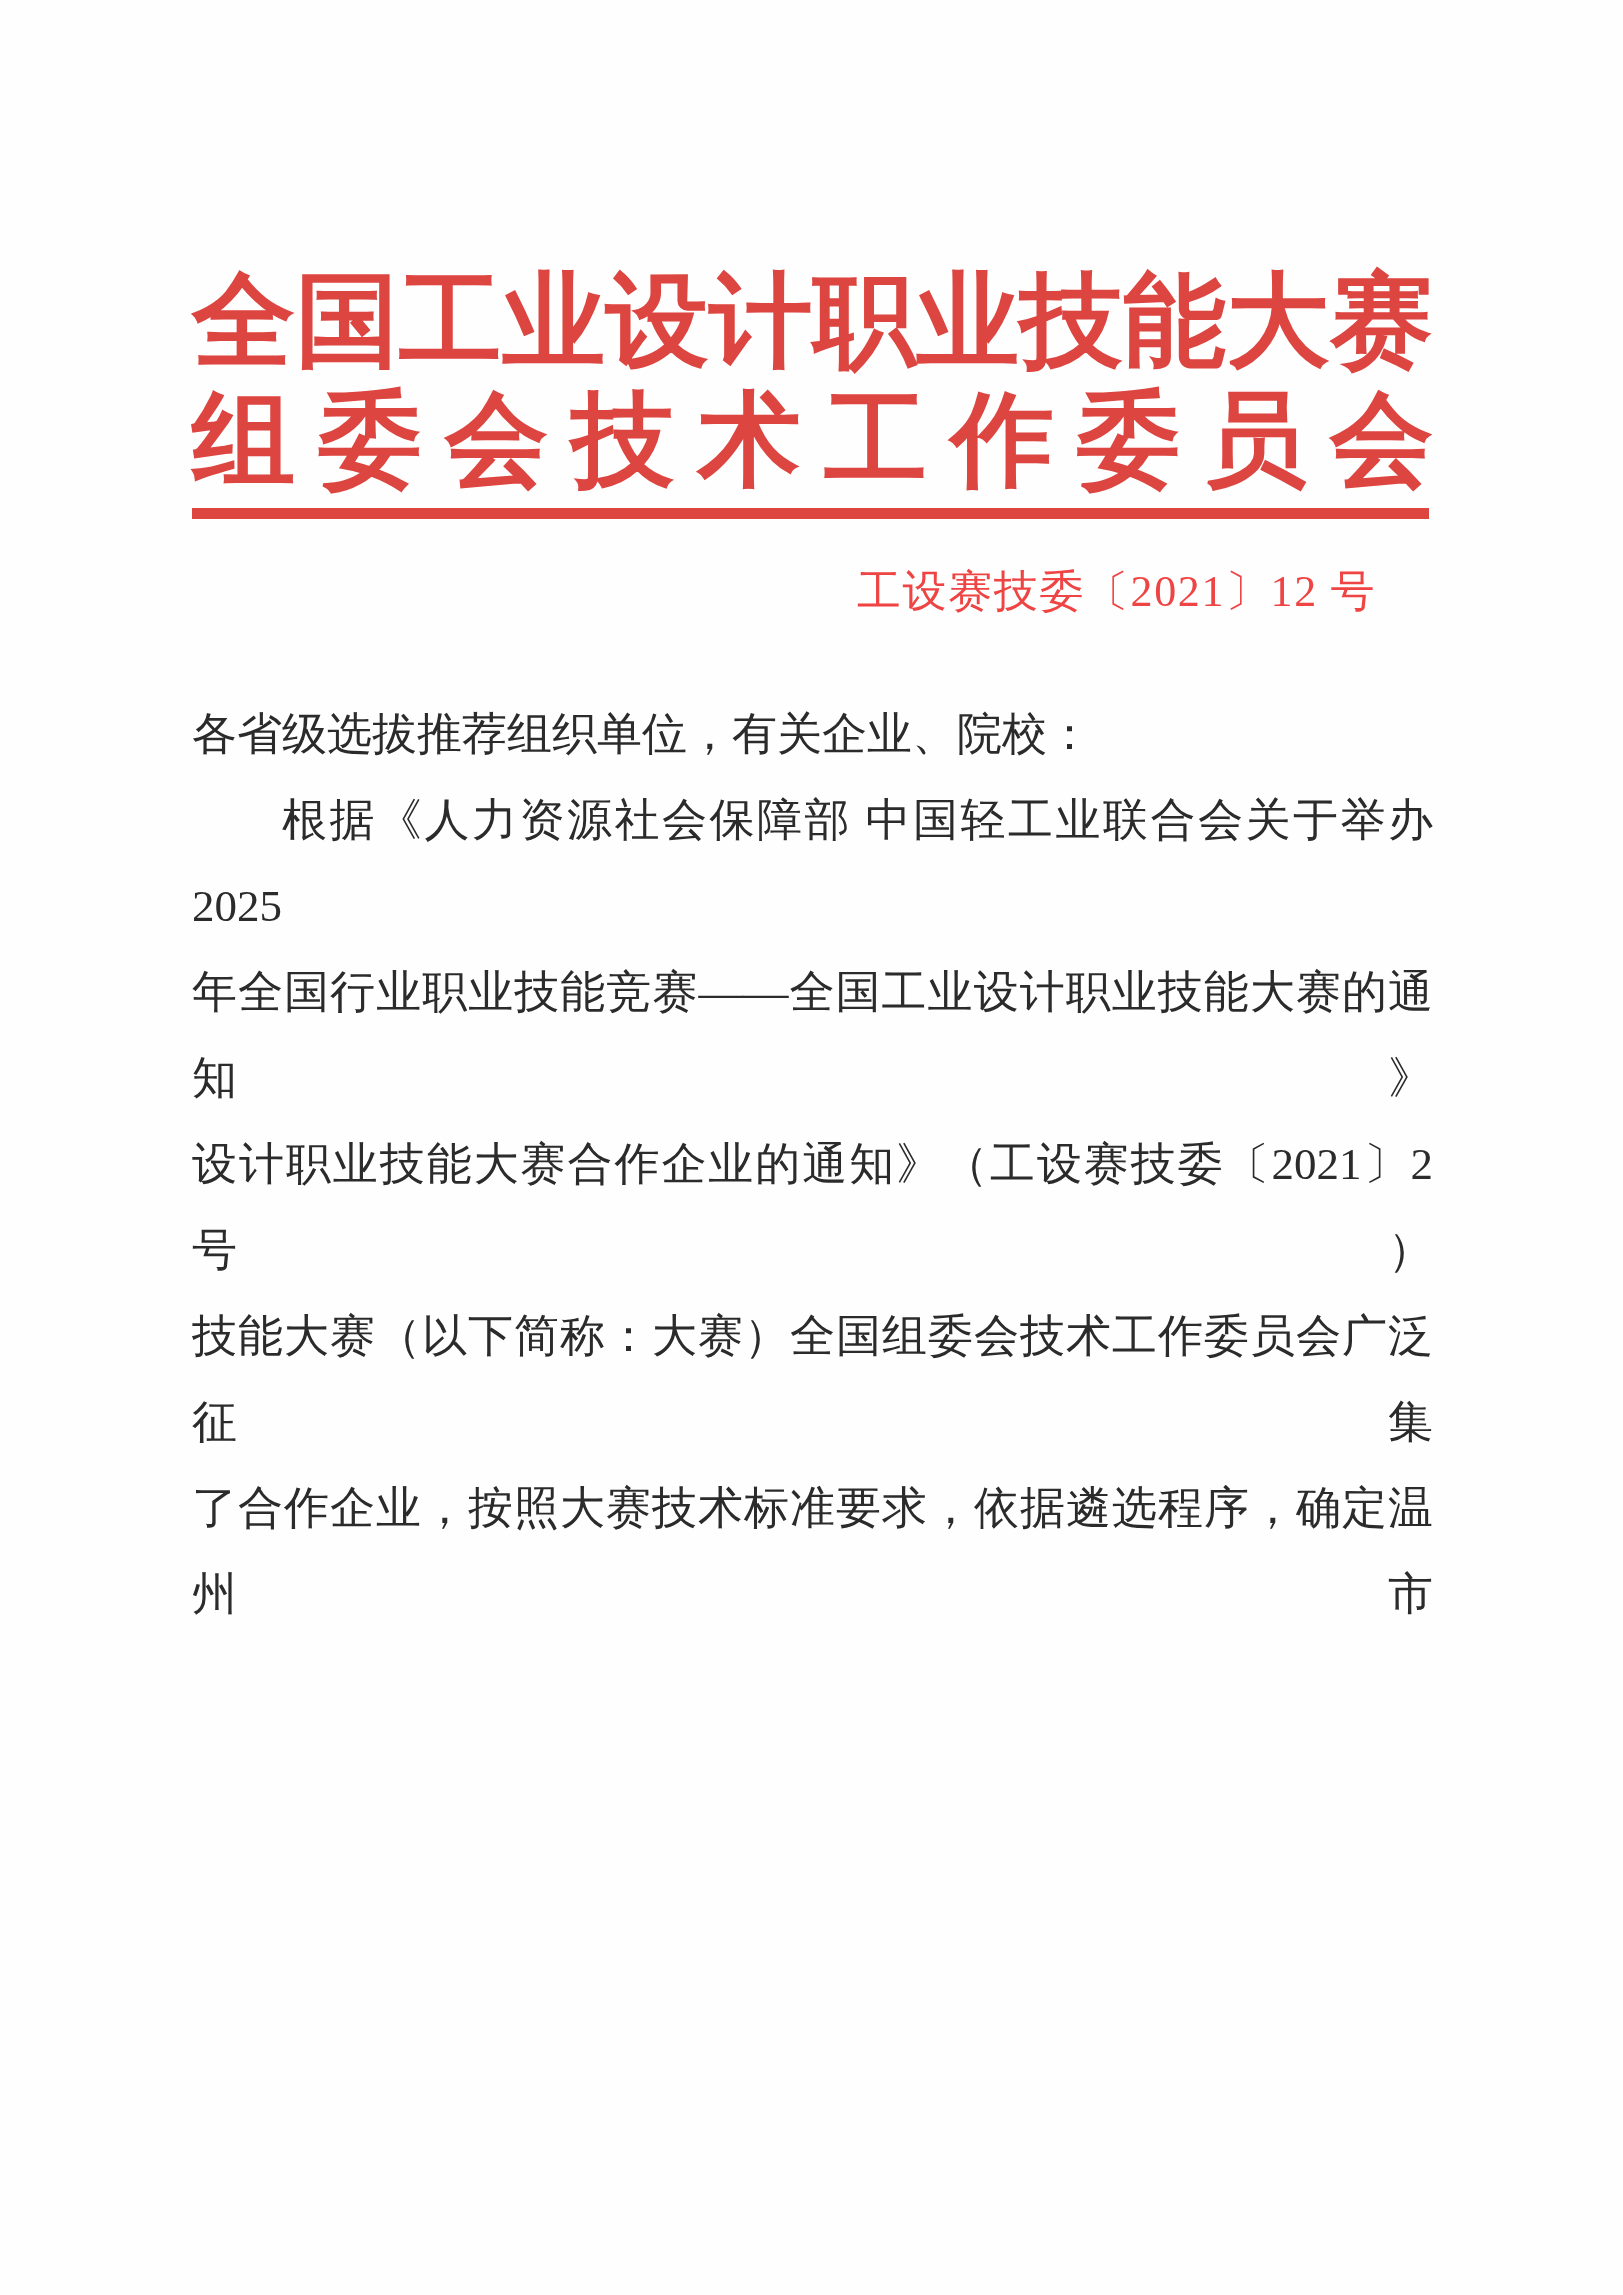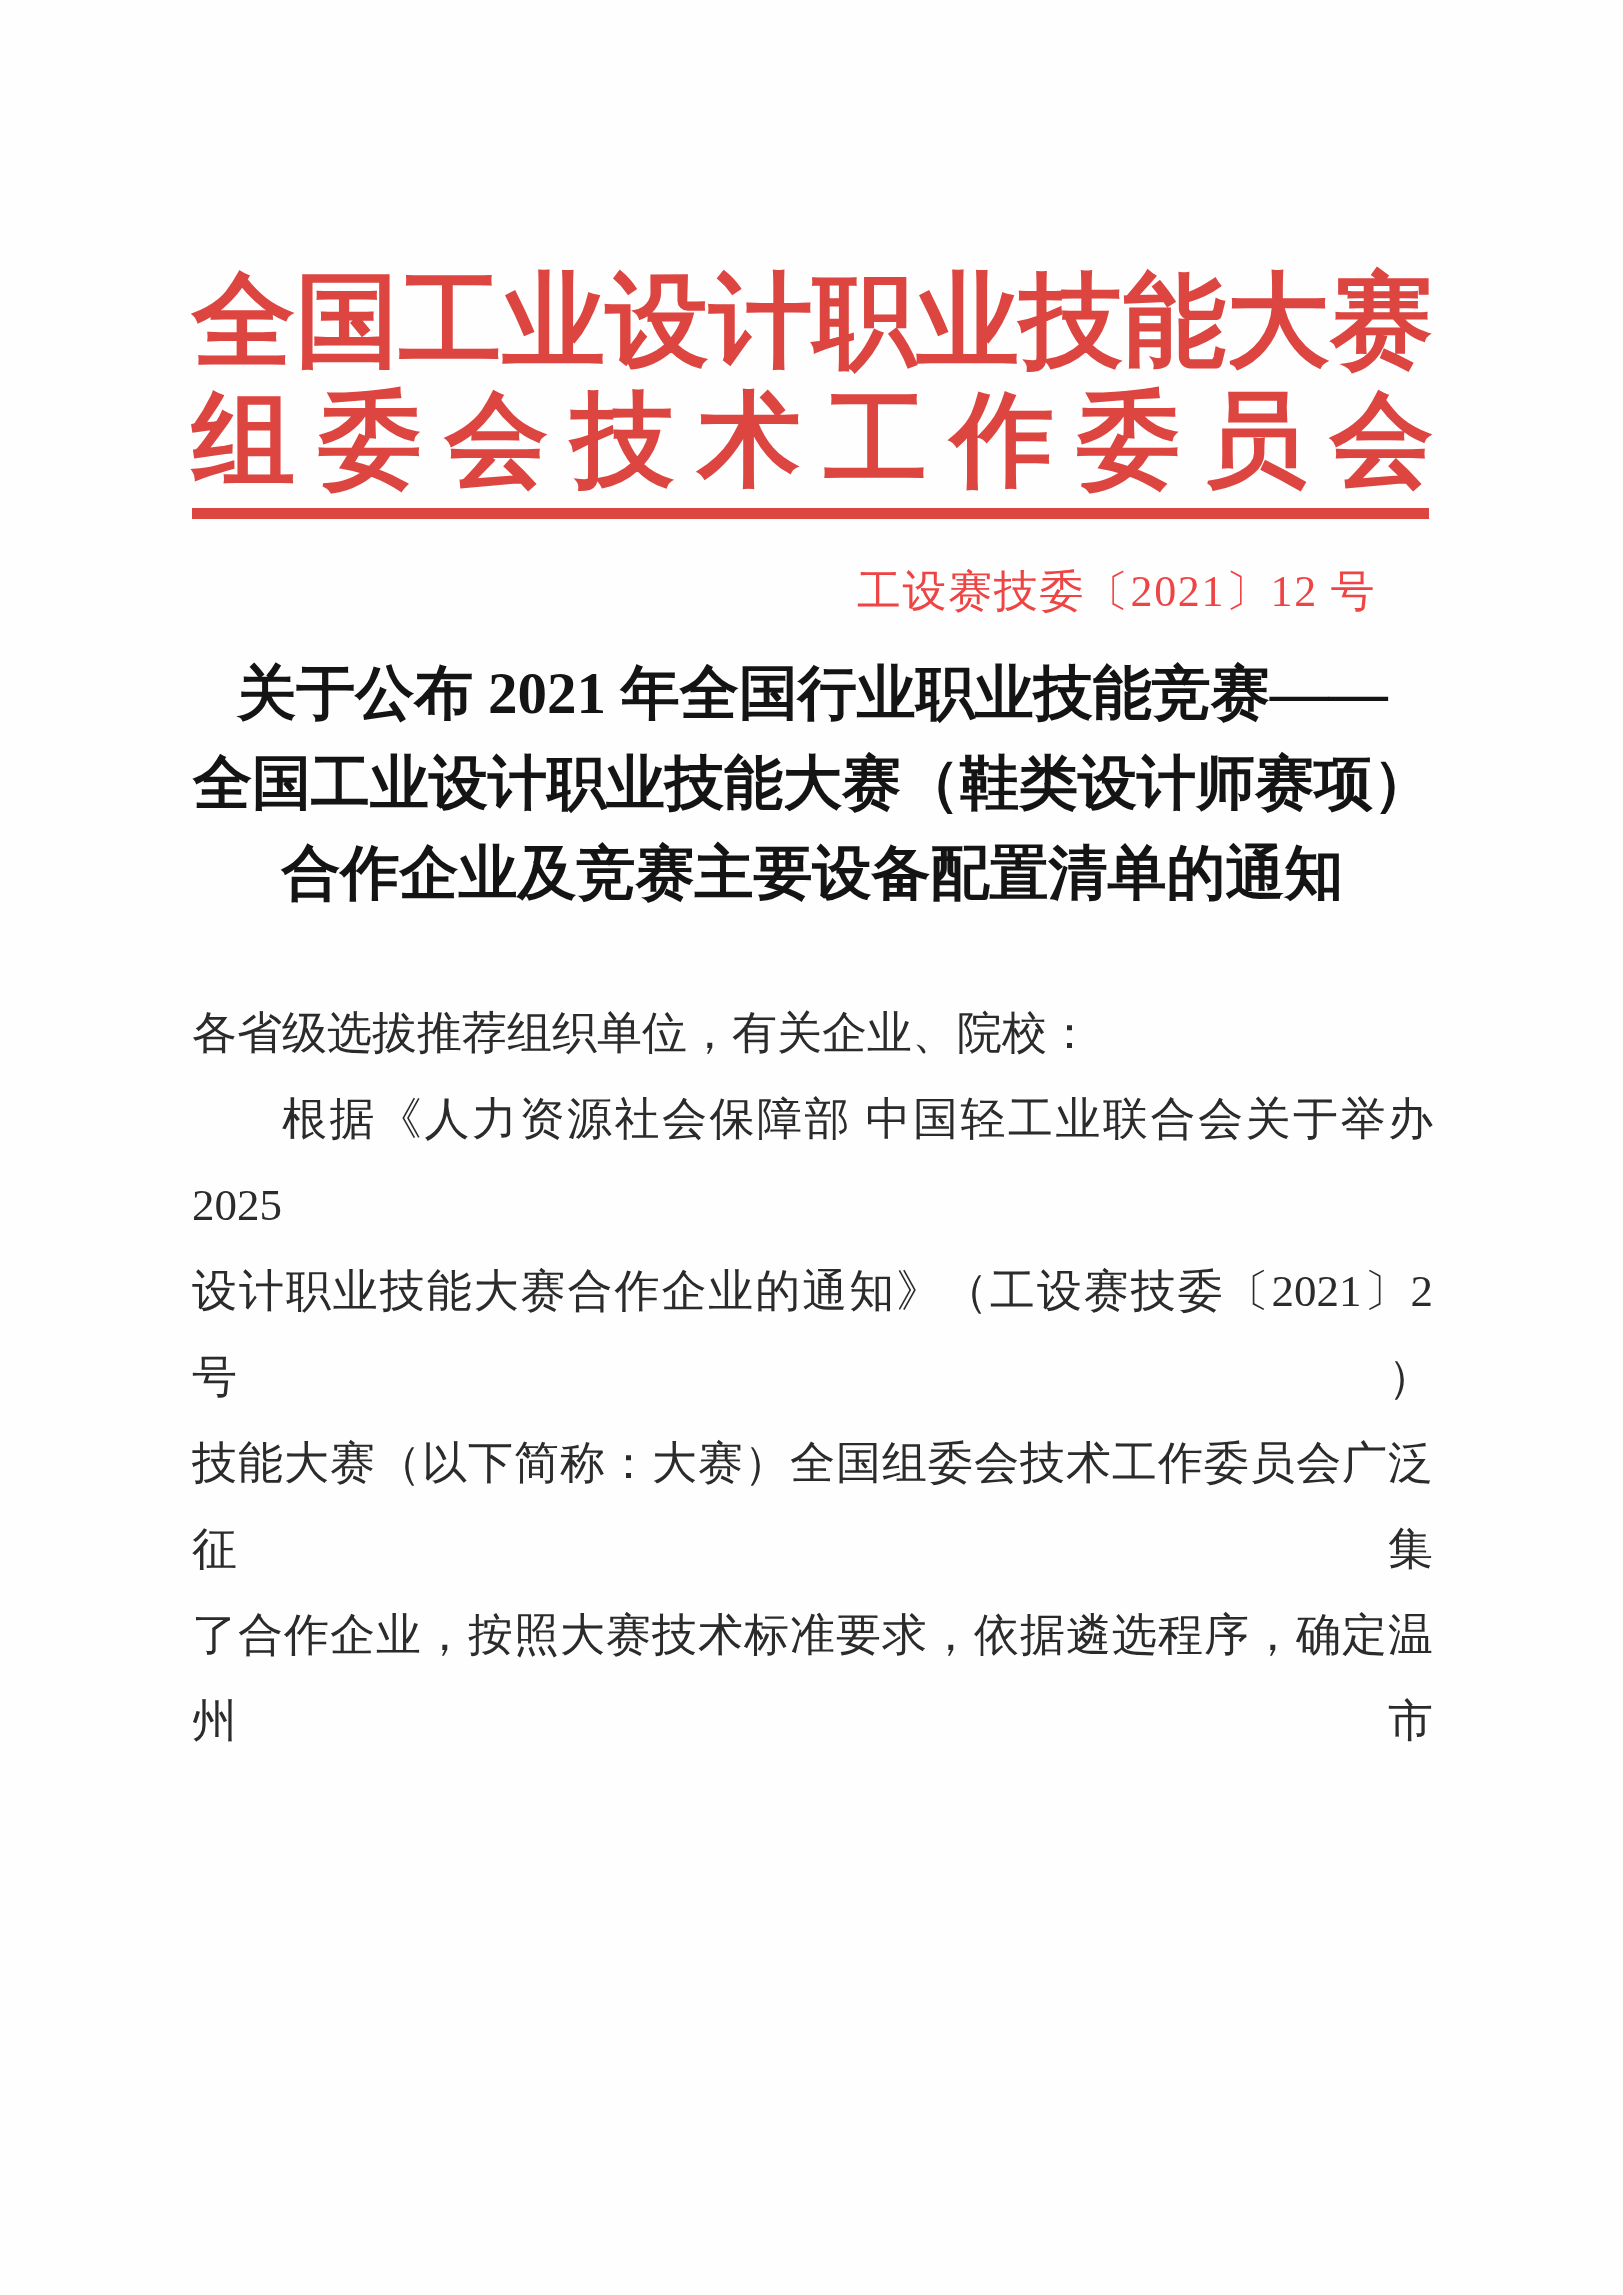--- a/index.html
+++ b/index.html
@@ -105,29 +105,25 @@
           <span>委</span>
           <span>员</span>
           <span>会</span>
         </div>
     </header>
 
     <div class="red-rule"></div>
 
     <div class="doc-number">工设赛技委〔2021〕12 号</div>
 
-    <div class="title-block">
-      <div class="title-line">关于公布 2021 年全国行业职业技能竞赛——</div>
-      <div class="title-line">全国工业设计职业技能大赛（鞋类设计师赛项）</div>
-      <div class="title-line">合作企业及竞赛主要设备配置清单的通知</div>
-    </div>
 
     <main class="body-block">
       <div class="line">各省级选拔推荐组织单位，有关企业、院校：</div>
       <div class="line just indent">根据《人力资源社会保障部 中国轻工业联合会关于举办 2025</div>
+      <div class="line just">年全国行业职业技能竞赛——全国工业设计职业技能大赛的通知》</div>
       <div class="line just">设计职业技能大赛合作企业的通知》（工设赛技委〔2021〕2 号）</div>
       <div class="line just">技能大赛（以下简称：大赛）全国组委会技术工作委员会广泛征集</div>
       <div class="line just">了合作企业，按照大赛技术标准要求，依据遴选程序，确定温州市</div>
 
     </main>
 
   </div>
 </div>
 
 

